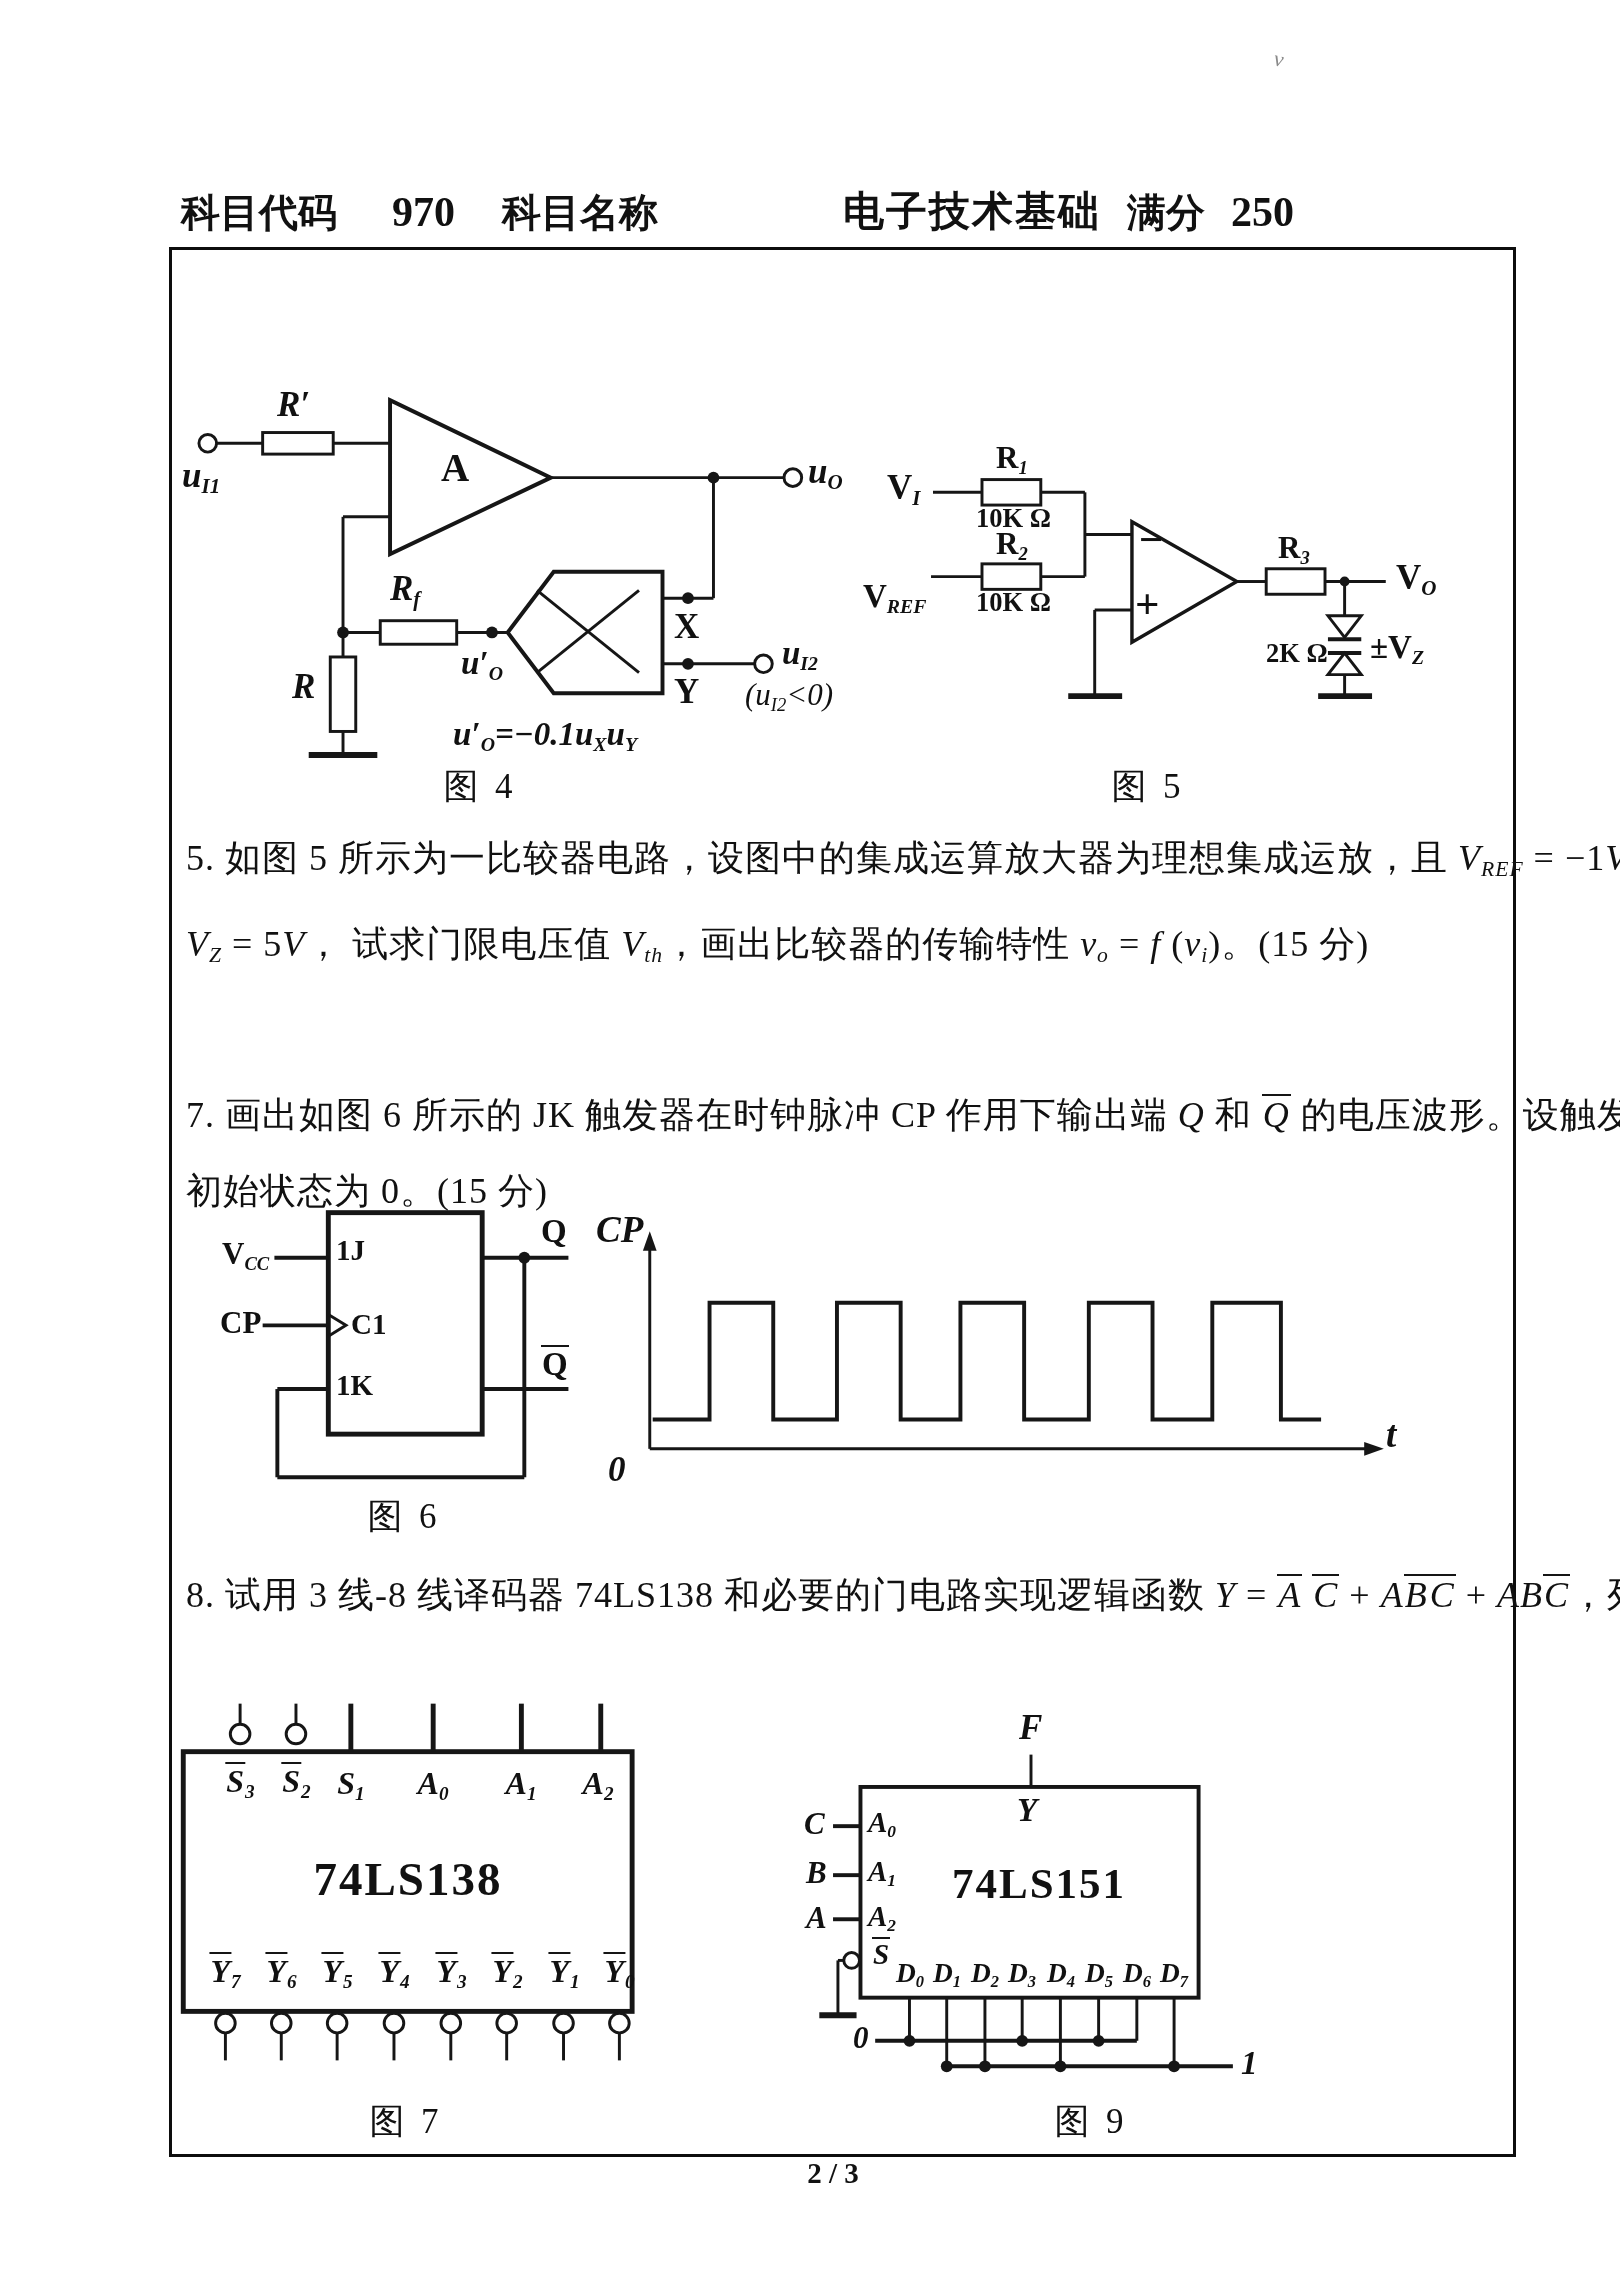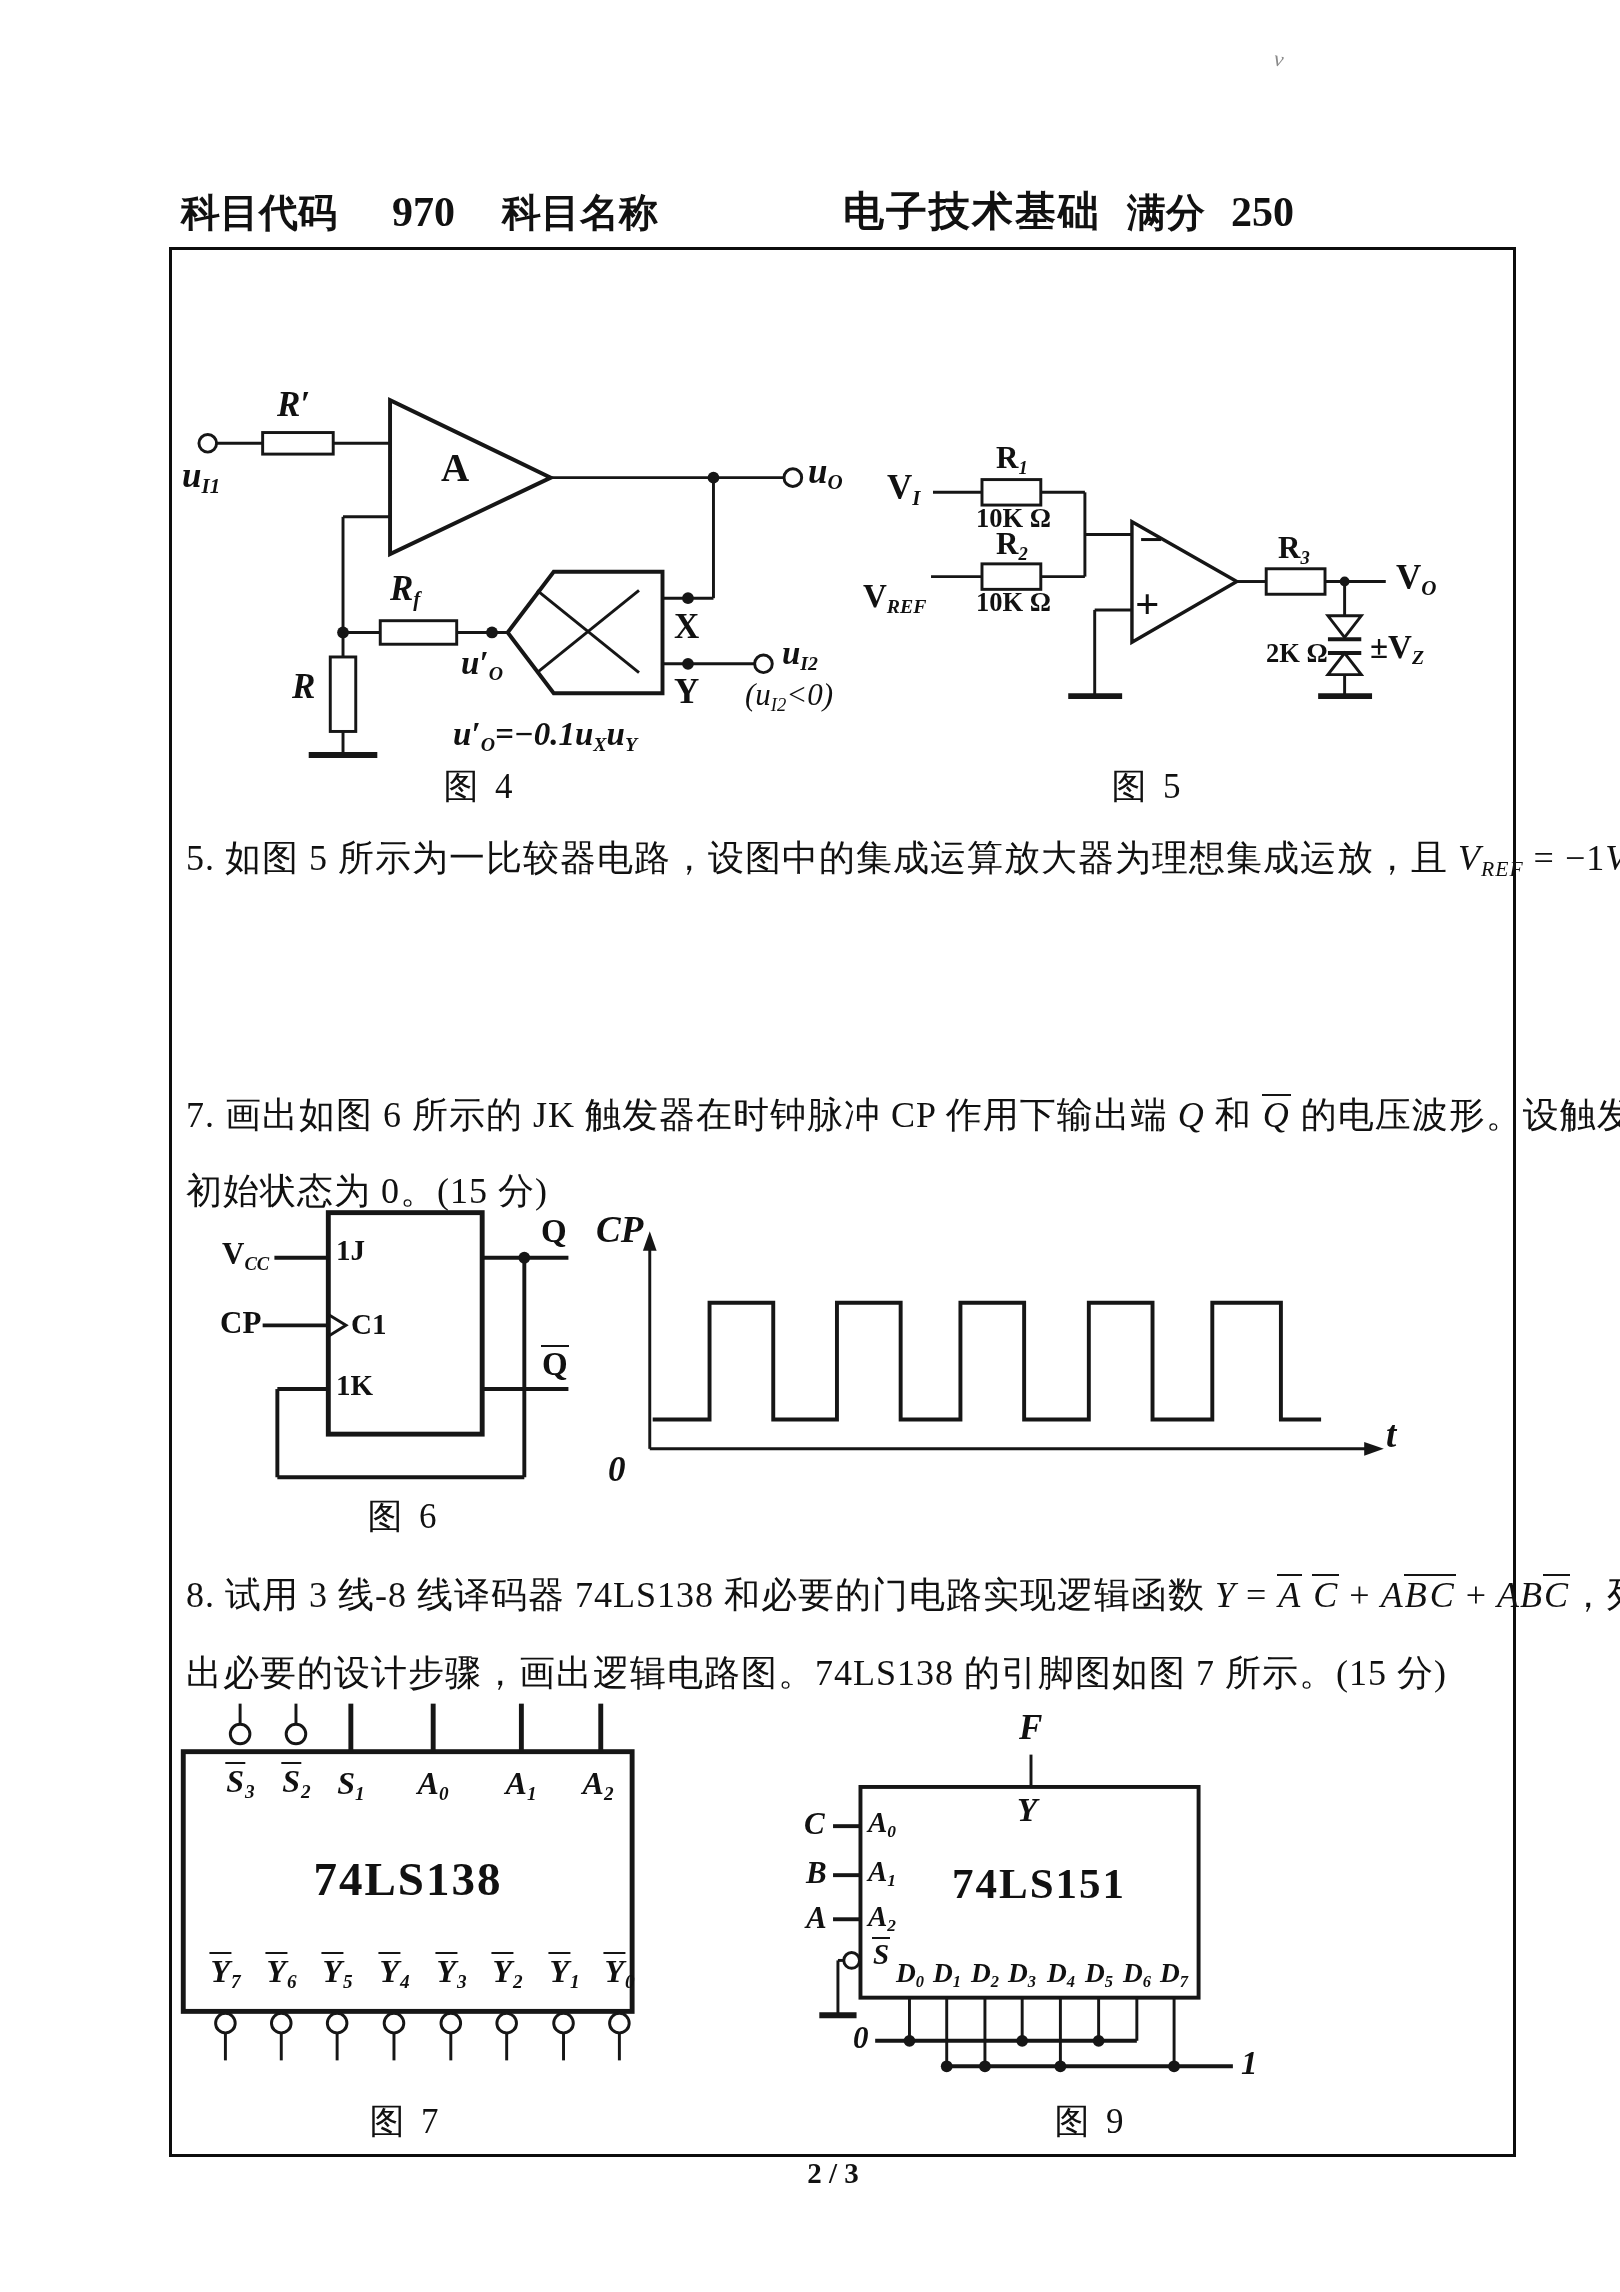--- a/index.html
+++ b/index.html
@@ -33,24 +33,24 @@
     <div class="lbl num" style="left:392px;top:189px;font-size:42px;">970</div>
     <div class="lbl hdr" style="left:502px;top:192px;font-size:39px;">科目名称</div>
     <div class="lbl hdr" style="left:843px;top:189px;font-size:41px;letter-spacing:2px;">电子技术基础</div>
     <div class="lbl hdr" style="left:1127px;top:192px;font-size:39px;">满分</div>
     <div class="lbl num" style="left:1231px;top:189px;font-size:42px;">250</div>
   </div>
 
   <div class="box"></div>
 
   <div class="lbl q" style="left:186px;top:839px;">5. 如图 5 所示为一比较器电路，设图中的集成运算放大器为理想集成运放，且 <i>V</i><sub>REF</sub> = −1<i>V</i>，</div>
+  <div class="lbl q" style="left:186px;top:925px;"><i>V</i><sub>Z</sub> = 5<i>V</i>， 试求门限电压值 <i>V</i><sub>th</sub>，画出比较器的传输特性 <i>v</i><sub>o</sub> = <i>f</i> (<i>v</i><sub>i</sub>)。(15 分)</div>
   <div class="lbl q" style="left:186px;top:1094px;">7. 画出如图 6 所示的 JK 触发器在时钟脉冲 CP 作用下输出端 <i>Q</i> 和 <span class="ov"><i>Q</i></span> 的电压波形。设触发器</div>
   <div class="lbl q" style="left:186px;top:1172px;">初始状态为 0。(15 分)</div>
   <div class="lbl q" style="left:186px;top:1574px;">8. 试用 3 线-8 线译码器 74LS138 和必要的门电路实现逻辑函数 <i>Y</i> = <span class="ov"><i>A</i></span> <span class="ov"><i>C</i></span> + <i>A</i><span class="ov"><i>B</i></span><span class="ov"><i>C</i></span> + <i>AB</i><span class="ov"><i>C</i></span>，列</div>
-  <div class="lbl q" style="left:186px;top:1654px;">出必要的设计步骤，画出逻辑电路图。74LS138 的引脚图如图 7 所示。(15 分)</div>
 
   <svg width="1620" height="2293" viewBox="0 0 1653 2339">
 
     <g stroke="#161616" fill="none">
       <circle cx="212" cy="452" r="9" stroke-width="3" fill="#fff"></circle>
       <line x1="221" y1="452" x2="268" y2="452" stroke-width="3"></line>
       <rect x="268" y="441" width="72" height="22" stroke-width="3" fill="#fff"></rect>
       <line x1="340" y1="452" x2="398" y2="452" stroke-width="3"></line>
       <polygon points="398,408 398,565 562,487" stroke-width="4" fill="#fff"></polygon>
       <line x1="398" y1="527" x2="350" y2="527" stroke-width="3"></line>

